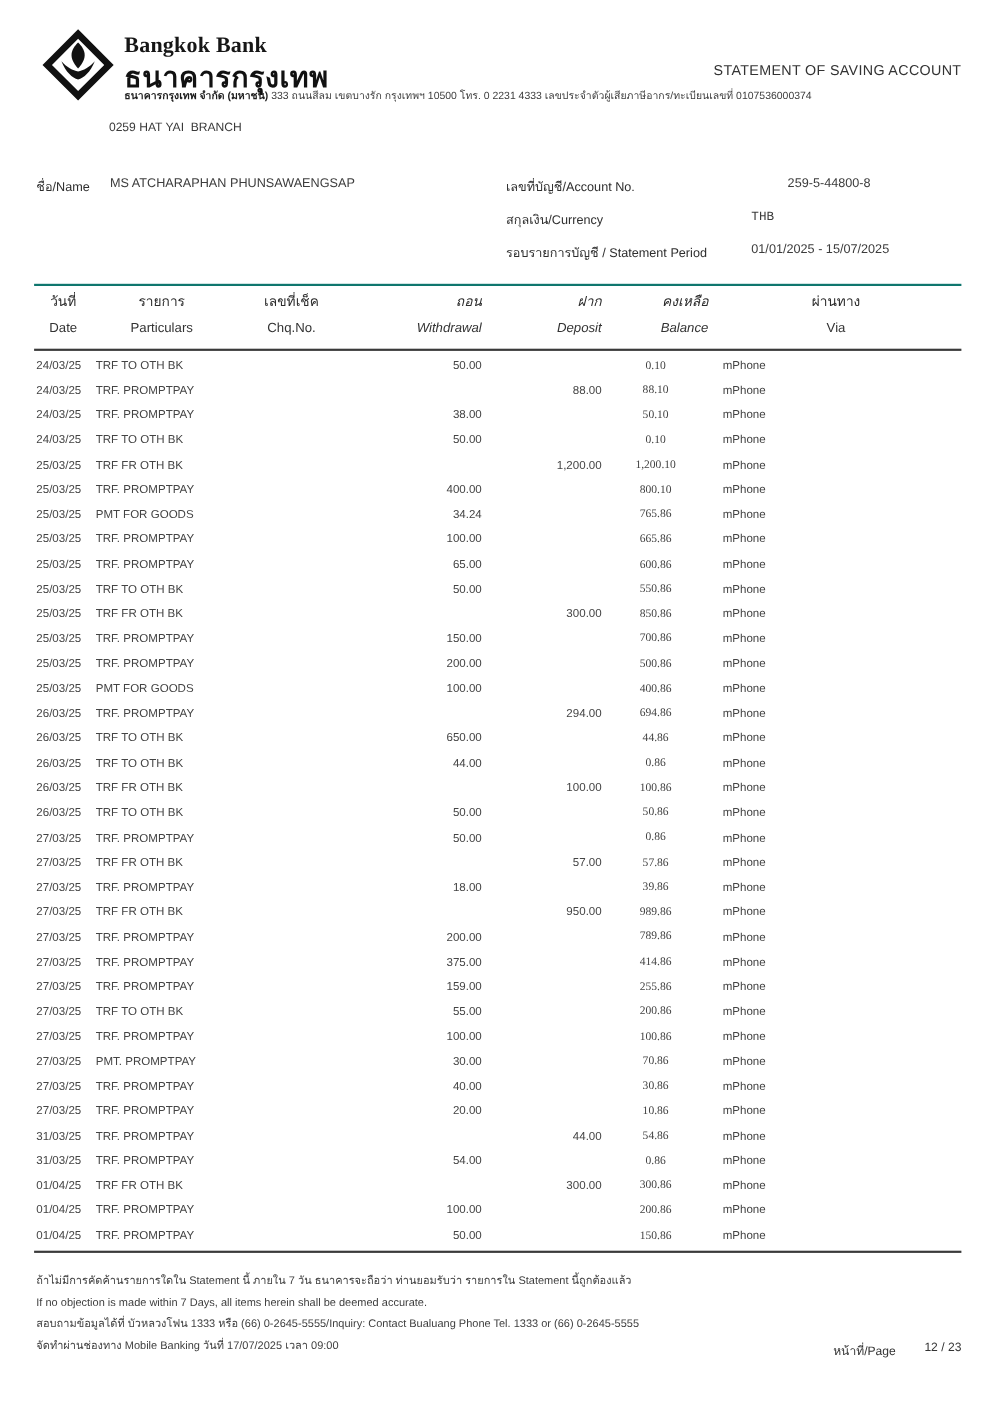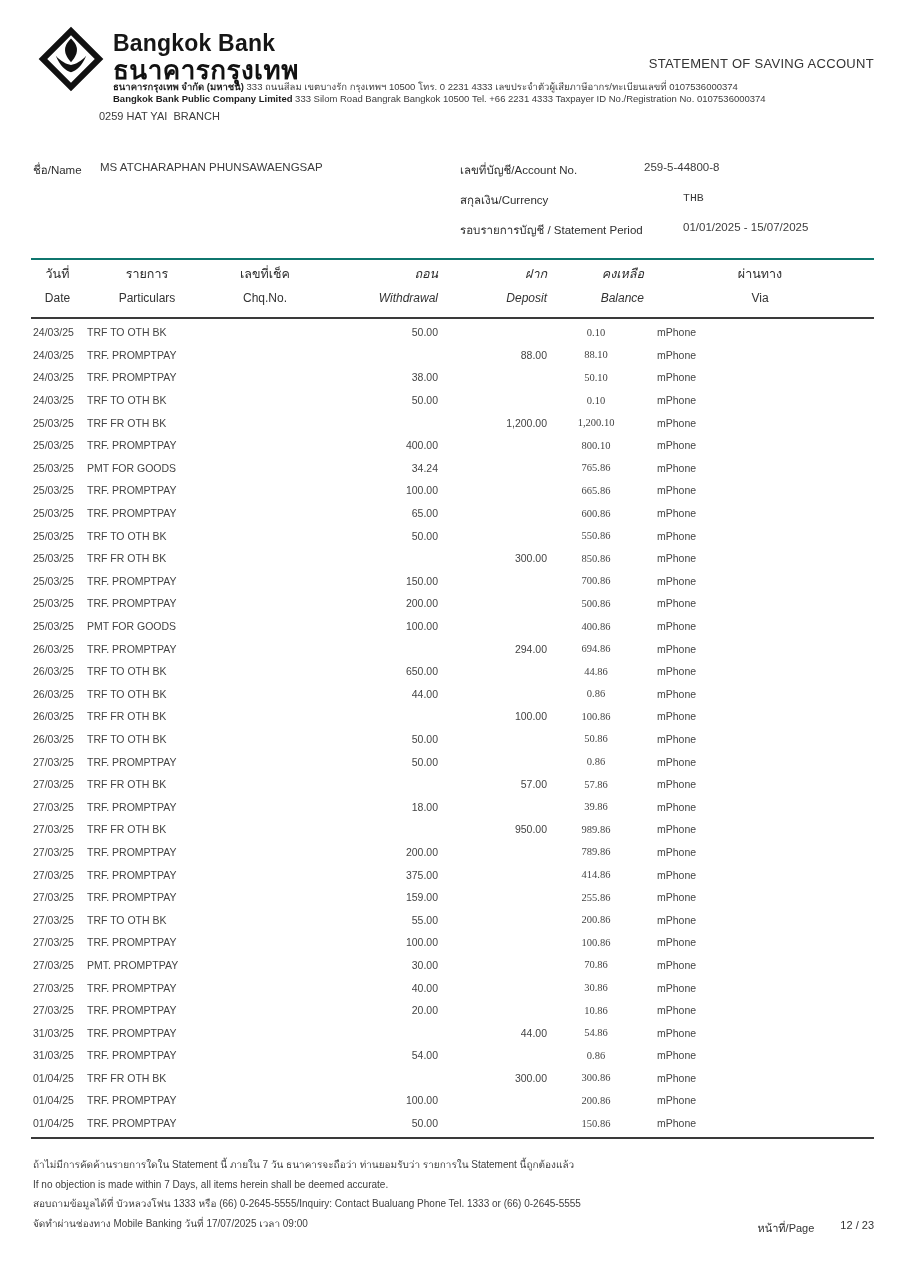--- a/index.html
+++ b/index.html
@@ -9,21 +9,21 @@
     width:904px; height:1280px;
     background:#ffffff;
     font-family:"Liberation Sans", sans-serif;
     color:#3f3f3f;
     overflow:hidden;
     margin:0 auto;
   }
   
   .logo { position:absolute; left:38px; top:26px; width:66px; height:66px; }
   .logo svg { width:100%; height:100%; }
-  .bank-en { position:absolute; left:113px; top:30px; font-size:23px; font-weight:700; color:#161616; letter-spacing:.2px; }
+  .bank-en { position:absolute; left:113px; top:30px; font-size:20px; font-weight:700; color:#161616; letter-spacing:.2px;font-family:Liberation Serif, serif; }
   .bank-th { position:absolute; left:113px; top:49px; font-size:26px; font-weight:700; color:#111; letter-spacing:.5px; }
   .doc-title-th { position:absolute; right:30px; top:33px; font-size:17px; font-weight:700; color:#222; text-align:right; }
   .doc-title-en { position:absolute; right:30px; top:56px; font-size:13px; font-weight:400; color:#333; text-align:right; letter-spacing:.3px; }
   .addr { position:absolute; left:113px; font-size:9.5px; color:#3c3c3c; white-space:nowrap; }
   .addr b { color:#1d1d1d; }
   .addr-th { top:79px; }
   .addr-en { top:93px; }
   .branch { position:absolute; left:99px; top:110px; font-size:11px; color:#3a3a3a; white-space:pre; }
 
   
@@ -72,28 +72,27 @@
     <svg viewBox="0 0 100 100" aria-hidden="true">
       <path fill="#111" fill-rule="evenodd" d="M50 1 L99 50 L50 99 L1 50 Z M50 14 L86 50 L50 86 L14 50 Z"></path>
       <path fill="#111" d="M50 19 C60 29 64 39 50 55 C36 39 40 29 50 19 Z"></path>
       <path fill="#111" d="M27 45 C33 60 42 68 50 70 C58 68 67 60 73 45 C66 53 57 58 50 59 C43 58 34 53 27 45 Z"></path>
     </svg>
   </div>
   <div class="bank-en">Bangkok Bank</div>
   <div class="bank-th">ธนาคารกรุงเทพ</div>
   <div class="doc-title-en">STATEMENT OF SAVING ACCOUNT</div>
   <div class="addr addr-th"><b>ธนาคารกรุงเทพ จำกัด (มหาชน)</b><span> 333 ถนนสีลม เขตบางรัก กรุงเทพฯ 10500 โทร. 0 2231 4333 เลขประจำตัวผู้เสียภาษีอากร/ทะเบียนเลขที่ 0107536000374</span></div>
-  <div class="addr addr-en"><b>Bangkok Bank Public Company Limited</b><span> 333 Silom Road Bangrak Bangkok 10500 Tel. +66 2231 4333 Taxpayer ID No./Registration No. 0107536000374</span></div>
   <div class="branch">0259 HAT YAI  BRANCH</div>
 
   <div class="info">
     <div class="pos lbl" style="left:33px; top:161px;">ชื่อ/Name</div>
     <div class="pos" style="left:100px; top:161px;">MS ATCHARAPHAN PHUNSAWAENGSAP</div>
     <div class="pos lbl" style="left:460px; top:161px;">เลขที่บัญชี/Account No.</div>
-    <div class="pos" style="left:644px; top:161px;">259-5-44800-8</div>
+    <div class="pos" style="left:716px; top:161px;">259-5-44800-8</div>
     <div class="pos lbl" style="left:460px; top:191px;">สกุลเงิน/Currency</div>
     <div class="pos" style="left:683px; top:191px;font-family:Liberation Mono, monospace;">THB</div>
     <div class="pos lbl" style="left:460px; top:221px;text-align:center;">รอบรายการบัญชี / Statement Period</div>
     <div class="pos" style="left:683px; top:221px;">01/01/2025 - 15/07/2025</div>
   </div>
 
   <div class="table">
     <div class="thead">
       <div class="grid hrow th">
         <div class="hc">วันที่</div>

